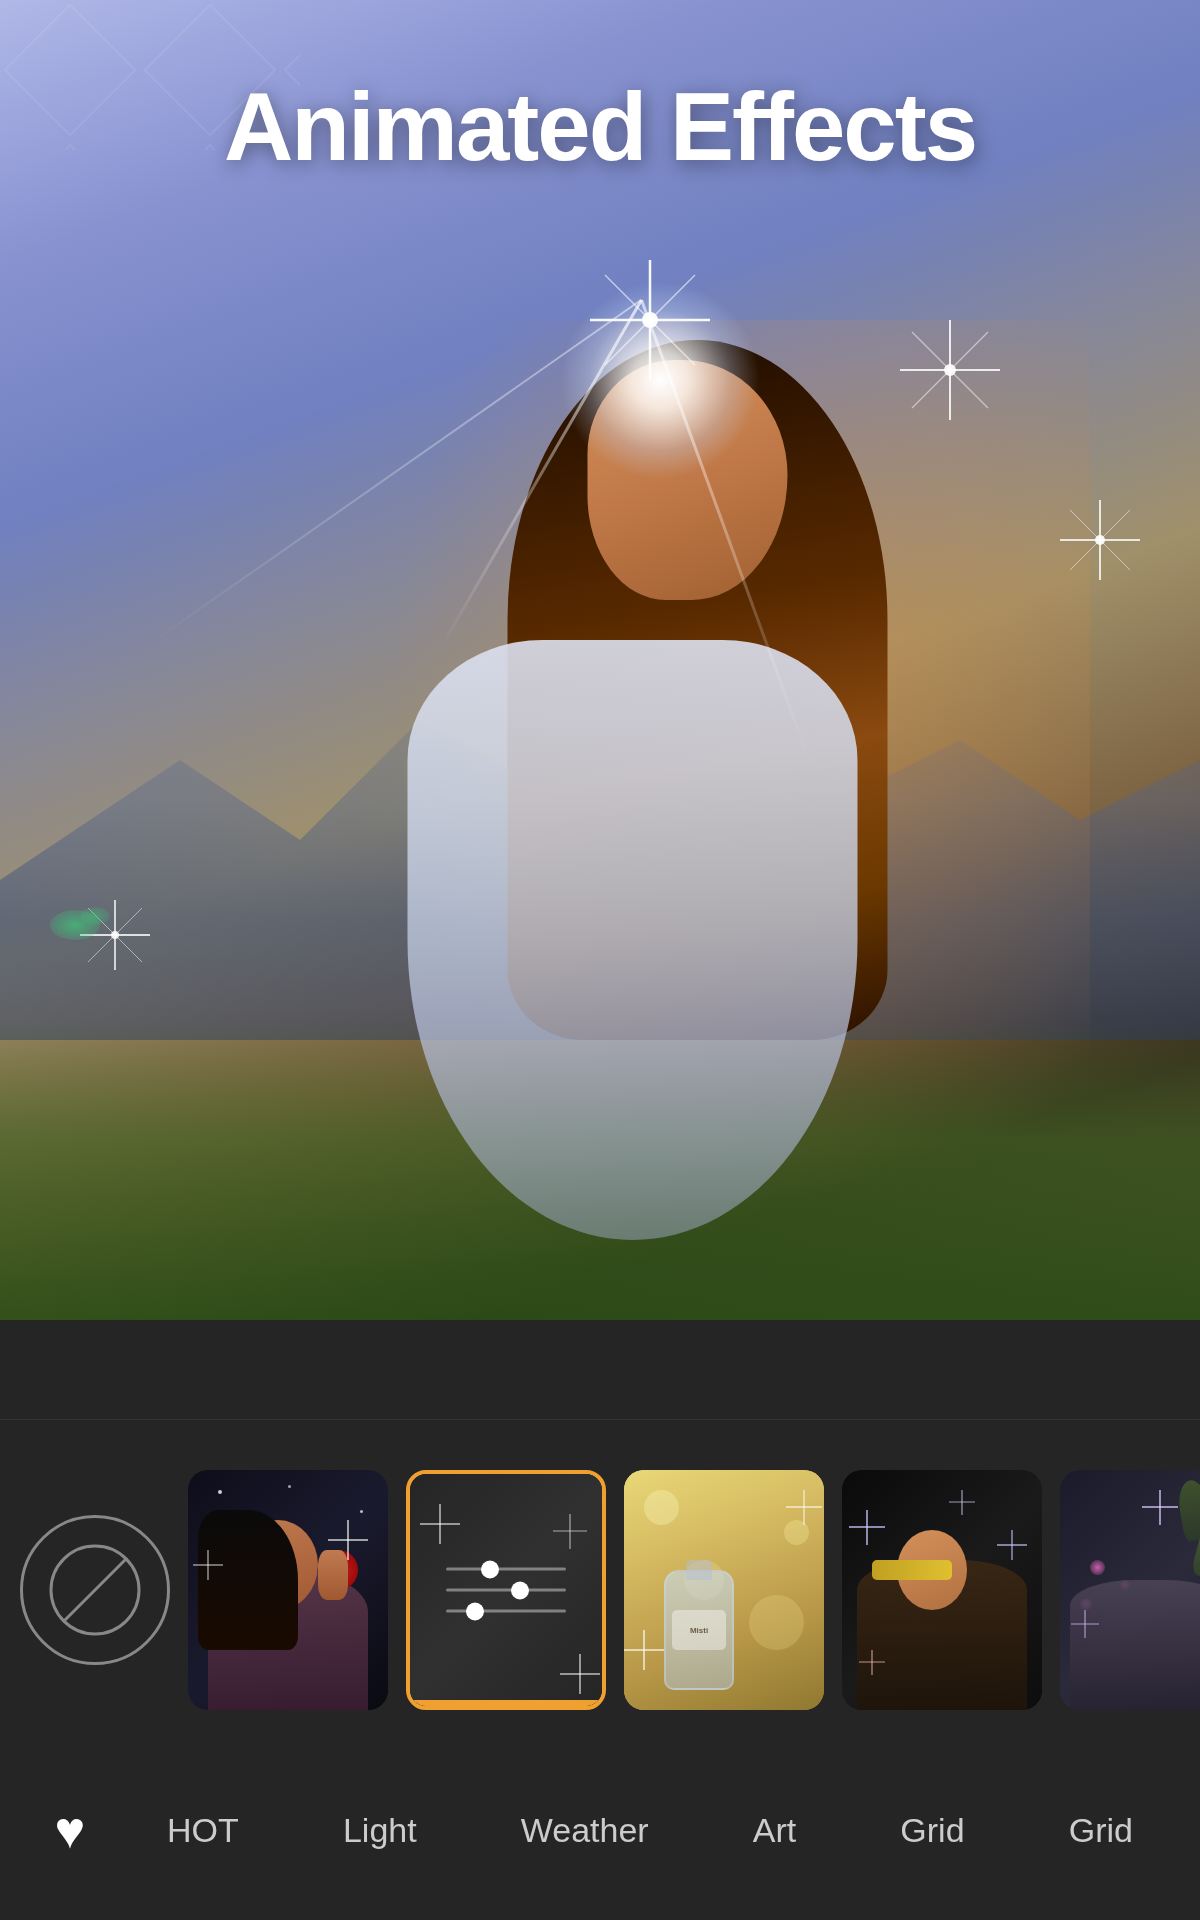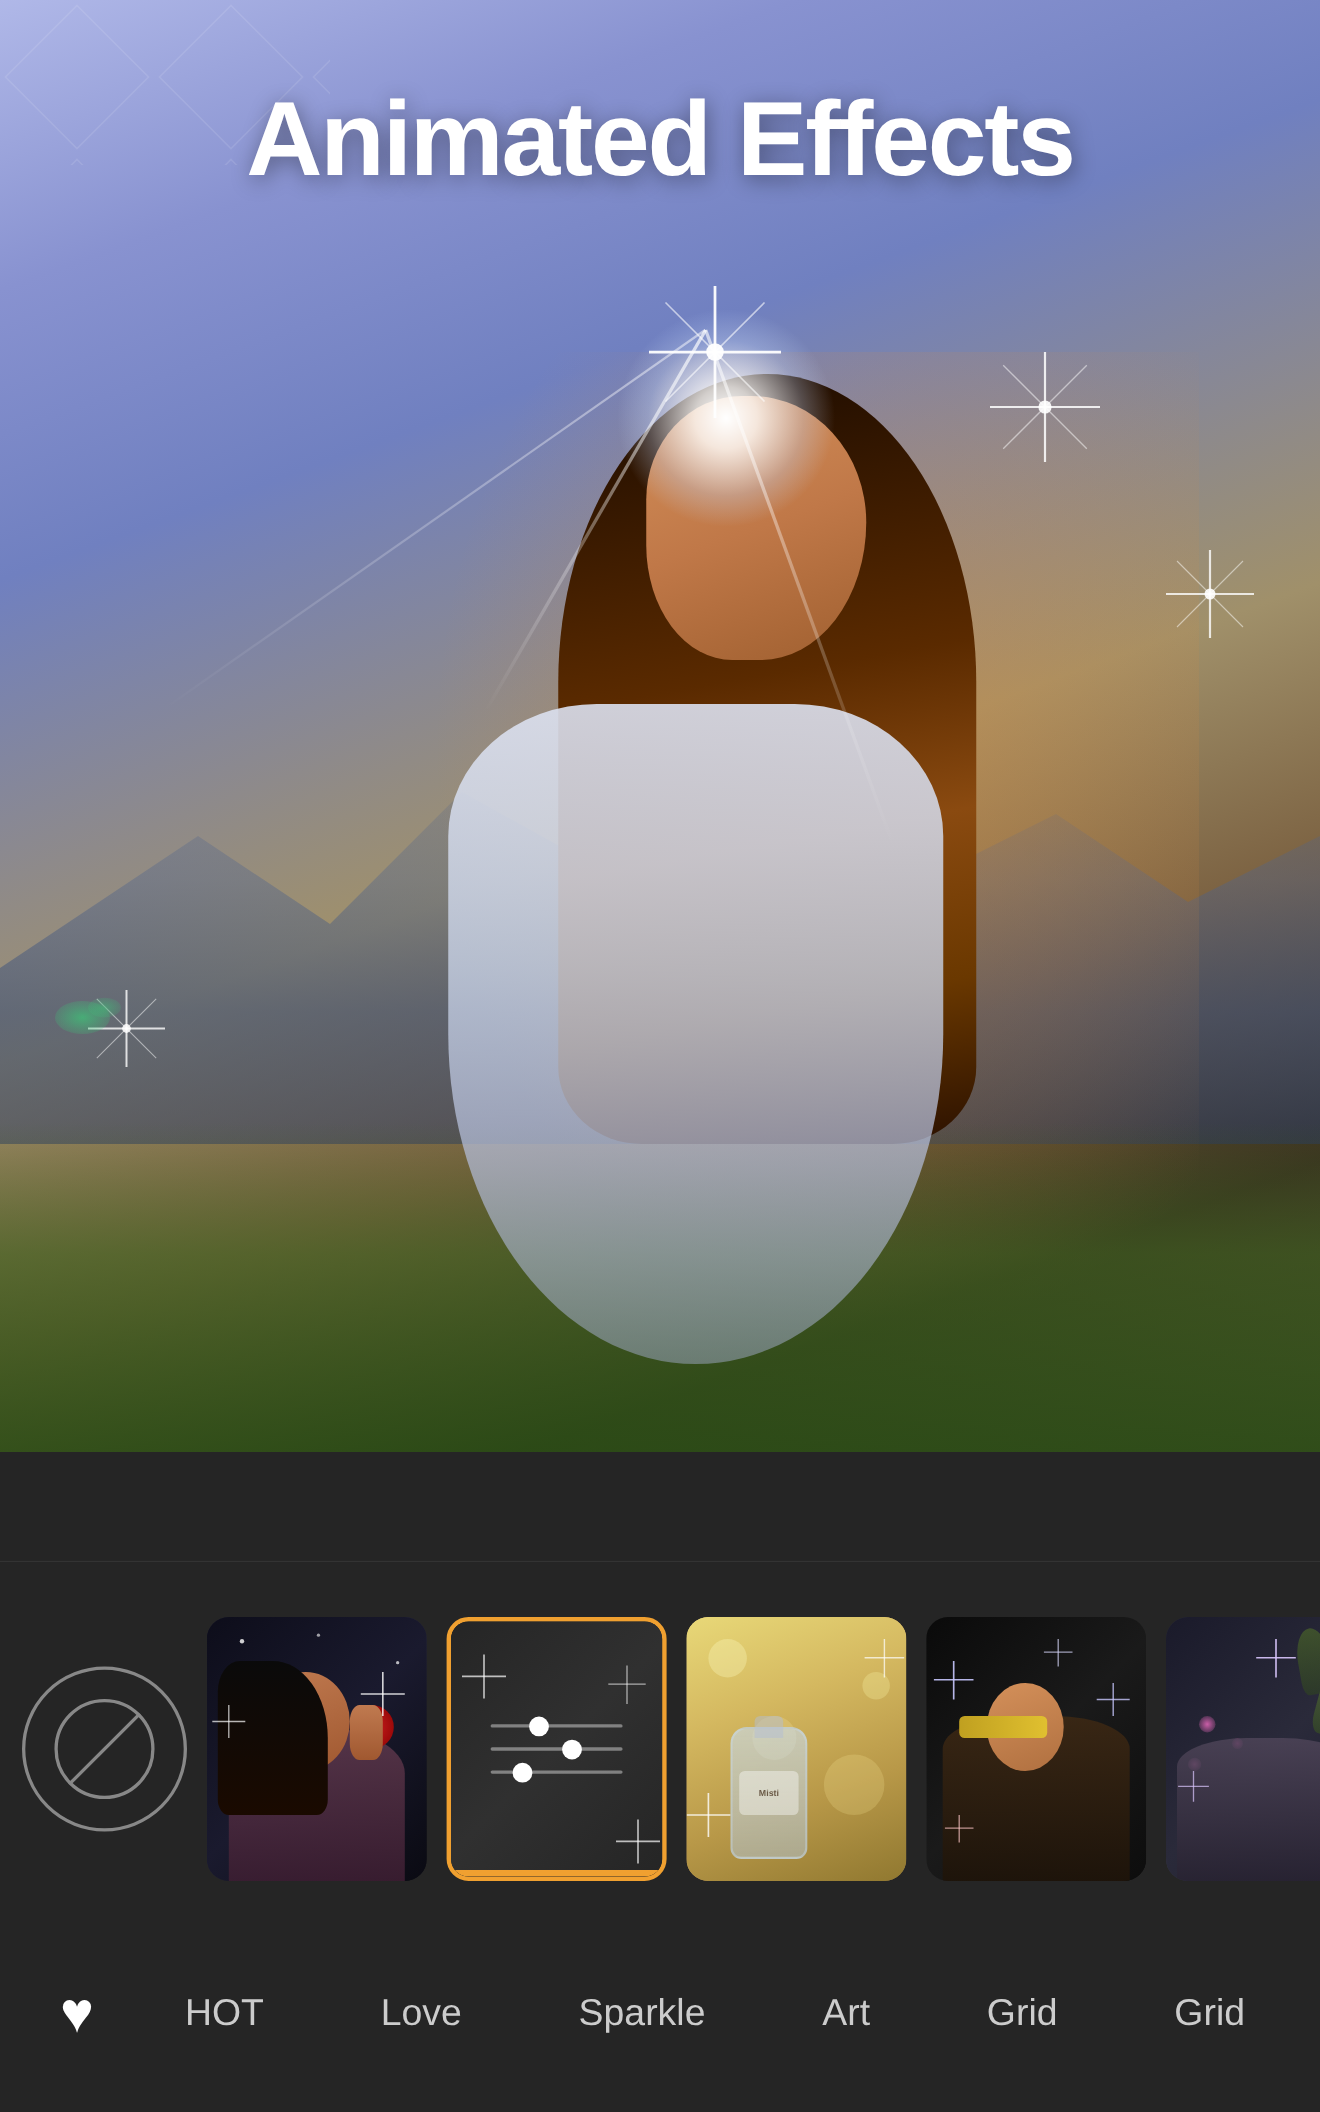--- a/index.html
+++ b/index.html
@@ -556,22 +556,22 @@
   </div>
 
   <div class="bottom-nav">
 
     <div class="nav-heart">
       <span class="heart-icon">♥</span>
     </div>
 
     <div class="nav-items">
       <div class="nav-item">HOT</div>
-      <div class="nav-item">Love</div>
-      <div class="nav-item">Sparkle</div>
+      <div class="nav-item">Light</div>
+      <div class="nav-item">Weather</div>
       <div class="nav-item">Art</div>
       <div class="nav-item">Grid</div>
       <div class="nav-item">Grid</div>
     </div>
 
   </div>
 
 </div>
 
 </body></html>

